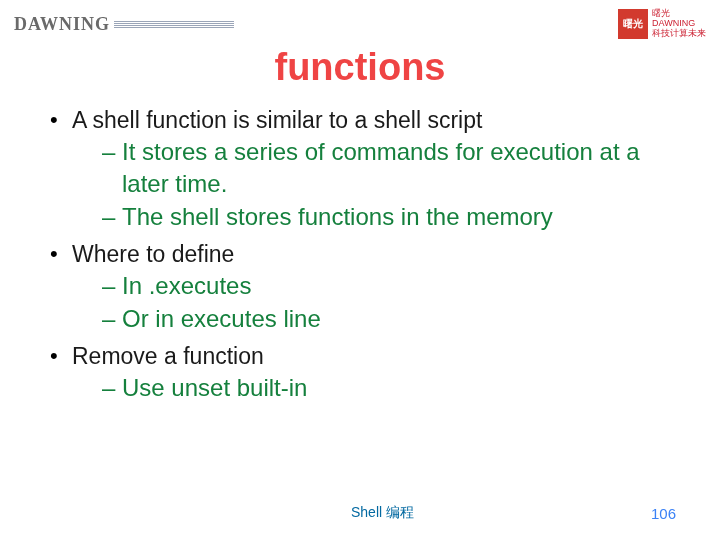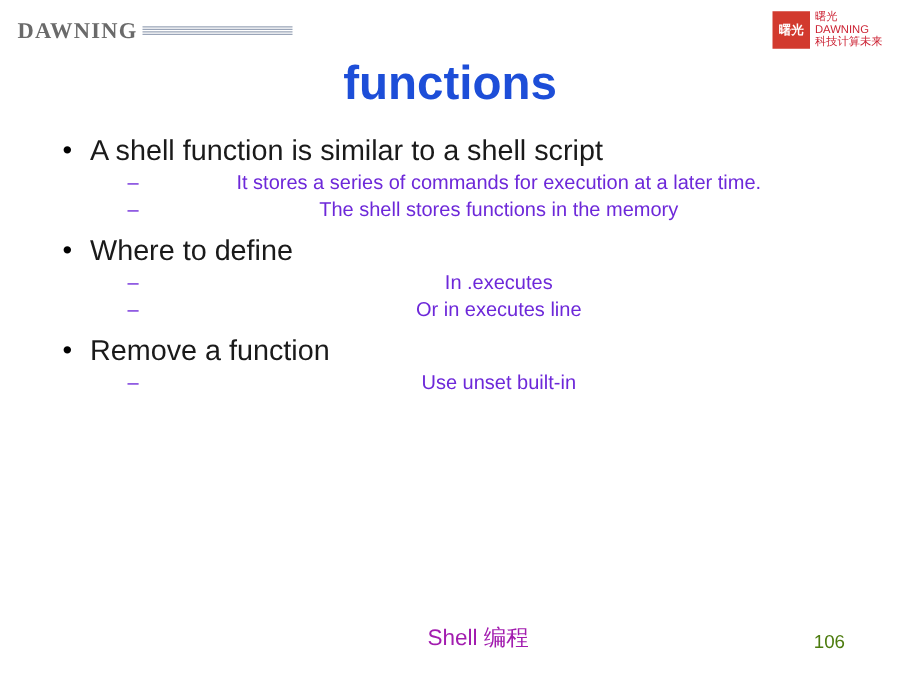--- a/index.html
+++ b/index.html
@@ -46,21 +46,21 @@
     color: #fff; font-size: 10px; font-weight: bold;
   }
   .brand-right .txt {
     font-size: 9px; color: #c23; line-height: 1.1;
     display: flex; flex-direction: column;
   }
   .title {
     text-align: center;
     font-size: 38px;
     font-family: "Calibri Light", "Segoe UI Light", "Segoe UI", sans-serif;
-    color: #1d4ed8;
+    color: #ef4444;
     margin-top: 6px;
     margin-bottom: 18px;
   }
   .content {
     padding: 0 44px 0 44px;
   }
   ul.top {
     list-style: none;
     font-size: 23px;
     color: #1a1a1a;
@@ -73,57 +73,56 @@
   ul.top > li::before {
     content: "•";
     position: absolute;
     left: 6px;
     top: 0;
     font-size: 22px;
     color: #000;
   }
   ul.sub {
     list-style: none;
-    font-size: 16px;
-    color: #6d28d9;
+    font-size: 24px;
+    color: #15803d;
     padding-left: 30px;
     margin-top: 2px;
     margin-bottom: 8px;
-    text-align: center;
   }
   ul.sub > li {
     position: relative;
     padding-left: 20px;
     line-height: 1.35;
   }
   ul.sub > li::before {
     content: "–";
     position: absolute;
     left: 0;
     top: 0;
   }
   .footer {
     position: absolute;
     bottom: 18px;
     left: 0;
     width: 100%;
     display: flex;
     align-items: center;
     justify-content: center;
-    font-size: 18px;
+    font-size: 14px;
     font-family: "SimSun", "Microsoft YaHei", sans-serif;
-    color: #a21caf;
+    color: #0369a1;
     padding-left: 45px;
   }
   .pagenum {
     position: absolute;
     right: 44px;
     bottom: 18px;
     font-size: 15px;
-    color: #4d7c0f;
+    color: #3b82f6;
   }
 </style>
 </head>
 <body>
 
 <div class="header">
   <span class="brand-left">DAWNING</span>
   <div class="brand-rule">
     <div class="line"></div>
       <div class="line"></div>

